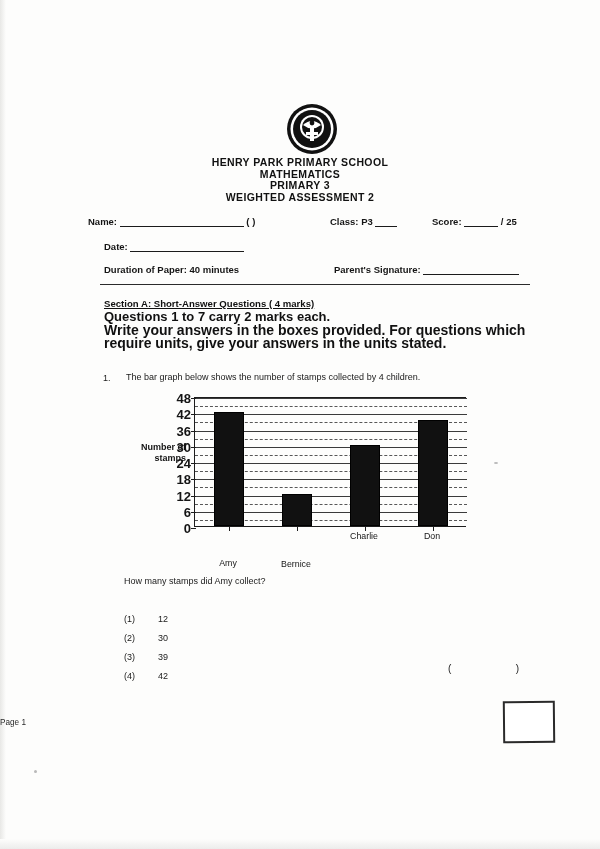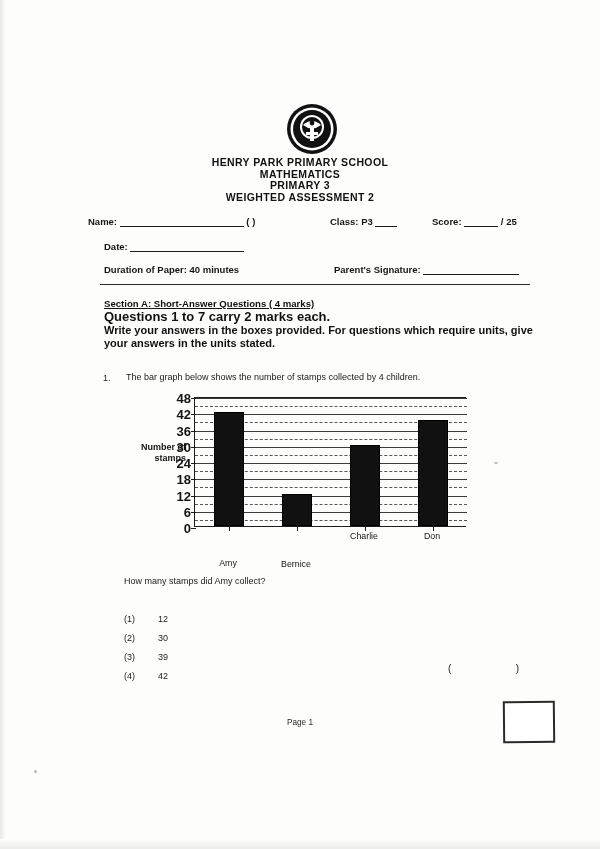--- a/index.html
+++ b/index.html
@@ -50,21 +50,21 @@
   .hrule { position:absolute; left: 100px; width: 430px; height: 0;
     border-top: 1.1px solid #2b2b2b; }
   .hrule-top { top: 284px; }
 
   .section { position: absolute; left: 104px; top: 298px; width: 430px; }
   .section-title {
     font-size: 9.6px; font-weight: bold; text-decoration: underline;
     line-height: 12.5px; color:#111;
   }
   .section-sub { font-size: 13px; font-weight: bold; line-height: 12.5px; color:#111; }
-  .section-instr { font-size: 11px; font-weight: bold; line-height: 12.8px; color:#111;
+  .section-instr { font-size: 14px; font-weight: bold; line-height: 12.8px; color:#111;
     margin-top: 1px; }
 
   .q-num { position:absolute; left: 103px; top: 373px; font-size: 9px; color:#1a1a1a; }
   .q-text { position:absolute; left: 126px; top: 372px; font-size: 9px; color:#1a1a1a; }
 
   
   .chart { position: absolute; left: 112px; top: 392px; width: 380px; height: 175px; }
   .y-title { position:absolute; left: 0px; top: 50px; width: 74px; text-align: right;
     font-size: 9px; font-weight: bold; line-height: 11px; color:#141414; }
   .plot {
@@ -88,21 +88,21 @@
 
   .q-ask { position: absolute; left: 124px; top: 576px; font-size: 9px; color:#1a1a1a; }
   .options { position: absolute; left: 124px; top: 610px; }
   .opt { font-size: 9px; color:#1a1a1a; height: 19px; line-height: 19px; }
   .opt .lab { display:inline-block; width: 34px; }
   .opt .val { display:inline-block; }
 
   .answer-bracket { position: absolute; left: 448px; top: 663px;
     font-size: 10px; letter-spacing: 14px; color:#1a1a1a; }
 
-  .footer { position: absolute; left: 0; top: 718px; width: 600px; text-align:center;
+  .footer { position: absolute; left: 0; top: 718px; width: 600px; 
     font-size: 8.2px; color:#2a2a2a; }
 
   .hand-box { position: absolute; left: 503px; top: 701px; width: 52px; height: 42px;
     border: 2px solid #2a2a2a; background: #fff;
     transform: rotate(-0.6deg);
   }
   .speck { position:absolute; background:#b9b9b9; border-radius:50%; }
 </style>
 </head>
 <body>

